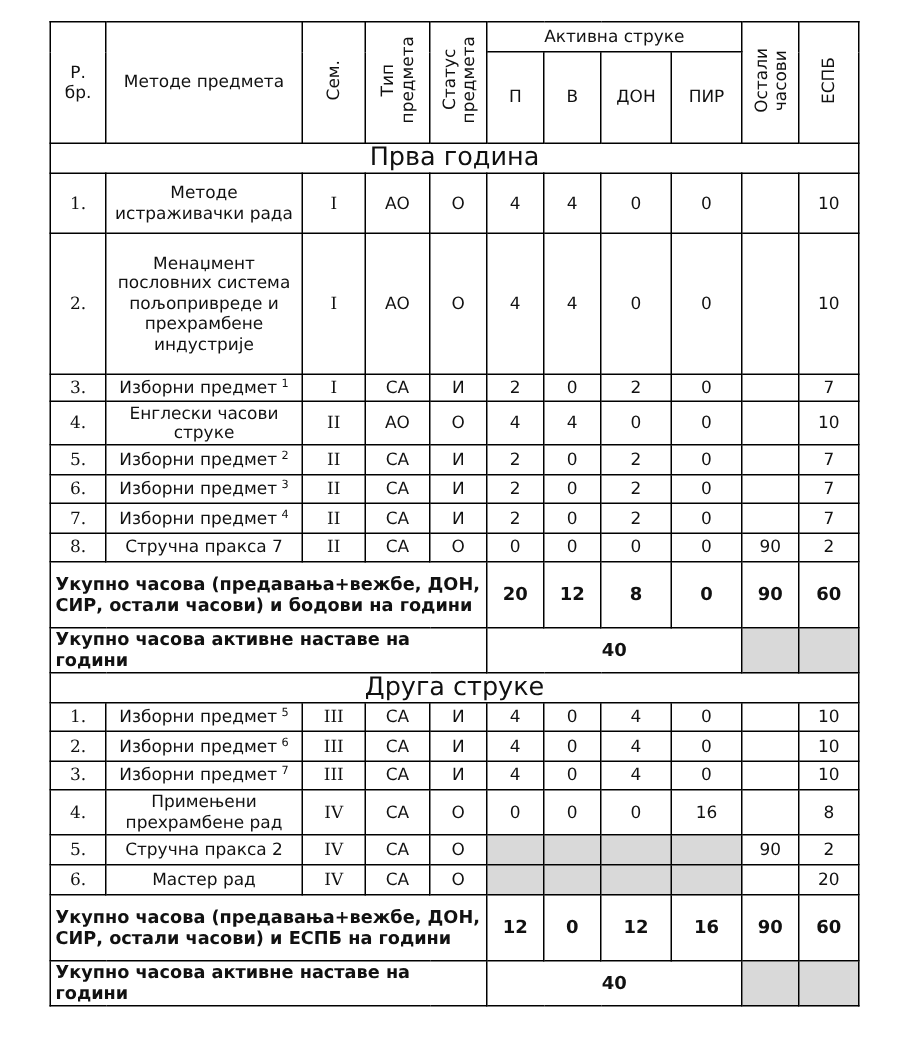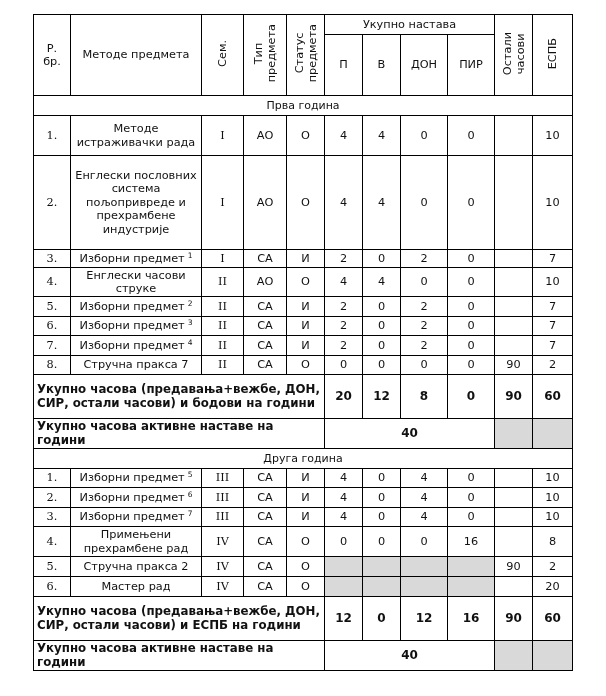--- a/index.html
+++ b/index.html
@@ -11,21 +11,21 @@
     width: 539px; font-size: 11.3px;
   }
   table.curr td, table.curr th {
     border: 1px solid #000; padding: 0 2px; text-align: center; vertical-align: middle;
     font-weight: normal; line-height: 13.5px;
   }
   .serif { font-family: "DejaVu Serif", "Liberation Serif", serif; }
   td.name { text-align: left; padding-left: 4px; }
   th.vert { padding: 0; }
   th.vert span { display: inline-block; writing-mode: vertical-rl; transform: rotate(180deg); white-space: pre-line; line-height: 13px; text-align: center; }
-  .section td { font-weight: bold; text-align: left; padding-left: 3px; font-size: 11px; }
+  .section td { font-weight: bold; text-align: left; padding-left: 3px; font-size: 17px; }
   .total td.label { font-weight: bold; text-align: left; padding-left: 3px; font-size: 11.8px; }
   .total td.num { font-weight: bold; font-size: 12px; }
   .grey { background: #d9d9d9; }
   sup { font-size: 7.5px; vertical-align: top; position: relative; top: -3px; margin-left: 3px; }
 </style>
 </head>
 <body>
 
 <table class="curr">
   <colgroup>
@@ -44,21 +44,21 @@
   <thead>
     <tr style="height:20px">
       <th rowspan="2"><span style="white-space:pre-line">Р.
 бр.</span></th>
       <th rowspan="2">Методе предмета</th>
       <th rowspan="2" class="vert"><span>Сем.</span></th>
       <th rowspan="2" class="vert"><span>Тип
 предмета</span></th>
       <th rowspan="2" class="vert"><span>Статус
 предмета</span></th>
-      <th colspan="4">Укупно настава</th>
+      <th colspan="4">Активна струке</th>
       <th rowspan="2" class="vert"><span>Остали
 часови</span></th>
       <th rowspan="2" class="vert"><span>ЕСПБ</span></th>
     </tr>
     <tr style="height:61px">
       <th>П</th>
       <th>В</th>
       <th>ДОН</th>
       <th>ПИР</th>
     </tr>
@@ -75,21 +75,21 @@
         <td>О</td>
         <td>4</td>
         <td>4</td>
         <td>0</td>
         <td>0</td>
         <td></td>
         <td>10</td>
       </tr>
       <tr style="height: 94px;">
         <td class="serif"><span class="">2.</span></td>
-        <td class="name"><span>Енглески пословних система пољопривреде и прехрамбене индустрије</span></td>
+        <td class="name"><span>Менаџмент пословних система пољопривреде и прехрамбене индустрије</span></td>
         <td class="serif">I</td>
         <td>АО</td>
         <td>О</td>
         <td>4</td>
         <td>4</td>
         <td>0</td>
         <td>0</td>
         <td></td>
         <td>10</td>
       </tr>
@@ -180,21 +180,21 @@
         <td class="num">90</td>
         <td class="num">60</td>
       </tr>
       <tr class="total" style="height: 30px;">
         <td class="label" colspan="5">Укупно часова активне наставе на години</td>
         <td class="num" colspan="4">40</td>
         <td class="grey"></td>
         <td class="grey"></td>
       </tr>
       <tr class="section" style="height: 20px;">
-        <td colspan="11">Друга година</td>
+        <td colspan="11">Друга струке</td>
       </tr>
       <tr style="height: 19px;">
         <td class="serif"><span class="">1.</span></td>
         <td class="name"><span>Изборни предмет</span><sup>5</sup></td>
         <td class="serif">III</td>
         <td>СА</td>
         <td>И</td>
         <td>4</td>
         <td>0</td>
         <td>4</td>

